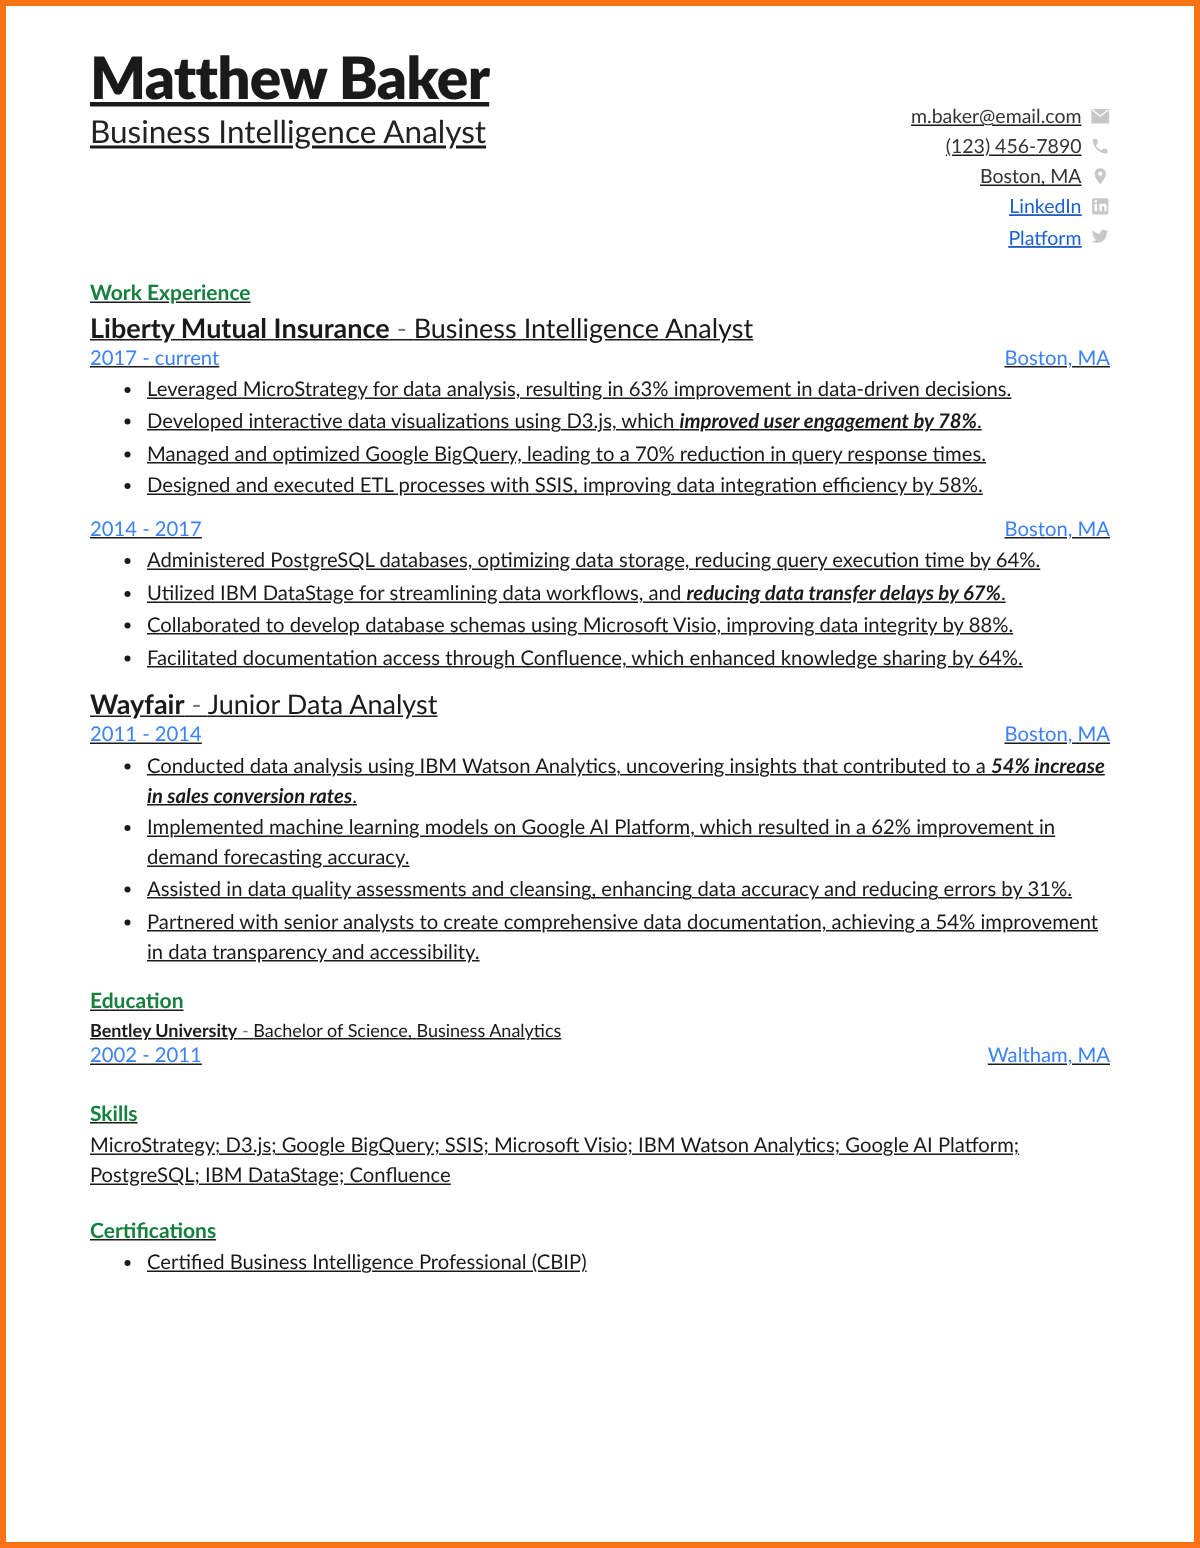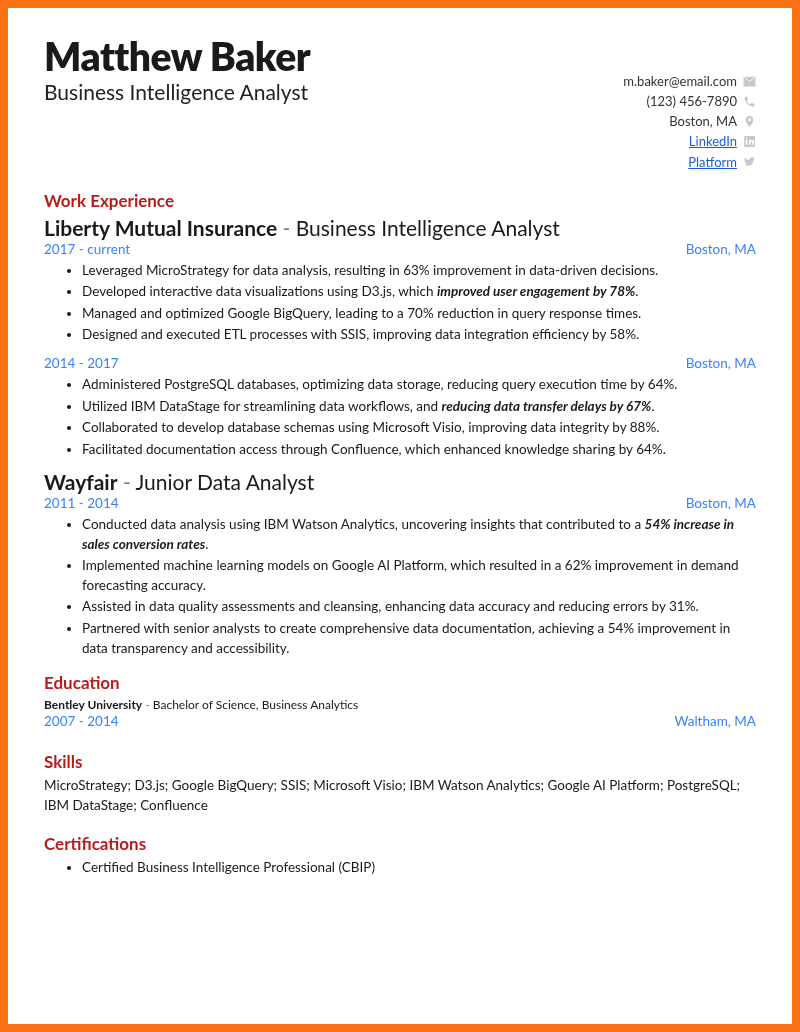--- a/index.html
+++ b/index.html
@@ -4,24 +4,25 @@
 <style>
   * { margin: 0; padding: 0; box-sizing: border-box; }
   body {
     font-family: 'Segoe UI', 'Lato', -apple-system, sans-serif;
     background: #fff;
     color: #1a1a1a;
   }
   .page {
     width: 800px;
     height: 1032px;
-    border: 8px solid #f97316;
-    padding: 28px 36px;
+    border: 4px solid #f97316;
+    padding: 28px 56px;
     background: #fff;
     position: relative;
+    text-decoration: underline;
   }
   .header {
     display: flex;
     justify-content: space-between;
     align-items: flex-start;
     margin-bottom: 18px;
   }
   .name {
     font-size: 39px;
     font-weight: 800;
@@ -51,28 +52,28 @@
     color: #1a5fd6;
     text-decoration: underline;
   }
   .icon {
     width: 13px;
     height: 13px;
     display: inline-block;
     fill: #c7c7c7;
   }
   .section-title {
-    color: #b91c1c;
-    font-size: 17px;
+    color: #15803d;
+    font-size: 14px;
     font-weight: 700;
     margin-top: 14px;
     margin-bottom: 4px;
   }
   .job-header {
-    font-size: 21px;
+    font-size: 18px;
     margin-top: 2px;
   }
   .company {
     font-weight: 700;
   }
   .role {
     font-weight: 400;
   }
   .dash { color: #777; font-weight: 400; }
   .meta-row {
@@ -192,21 +193,21 @@
 
   <div class="section-title">Education</div>
   <div class="edu-header">
     <span class="company">Bentley University</span>
     <span class="dash"> - </span>
     <span class="role">Bachelor of Science,</span>
     <span> </span>
     <span class="role">Business Analytics</span>
   </div>
   <div class="meta-row">
-    <span>2007 - 2014</span>
+    <span>2002 - 2011</span>
     <span>Waltham, MA</span>
   </div>
 
   <div class="section-title" style="margin-top:22px">Skills</div>
   <div class="skills-text">MicroStrategy; D3.js; Google BigQuery; SSIS; Microsoft Visio; IBM Watson Analytics; Google AI Platform; PostgreSQL; IBM DataStage; Confluence</div>
 
   <div class="section-title" style="margin-top:18px">Certifications</div>
   <ul class="bullets" id="certs-container">
       <li>Certified Business Intelligence Professional (CBIP)</li>
     </ul>

